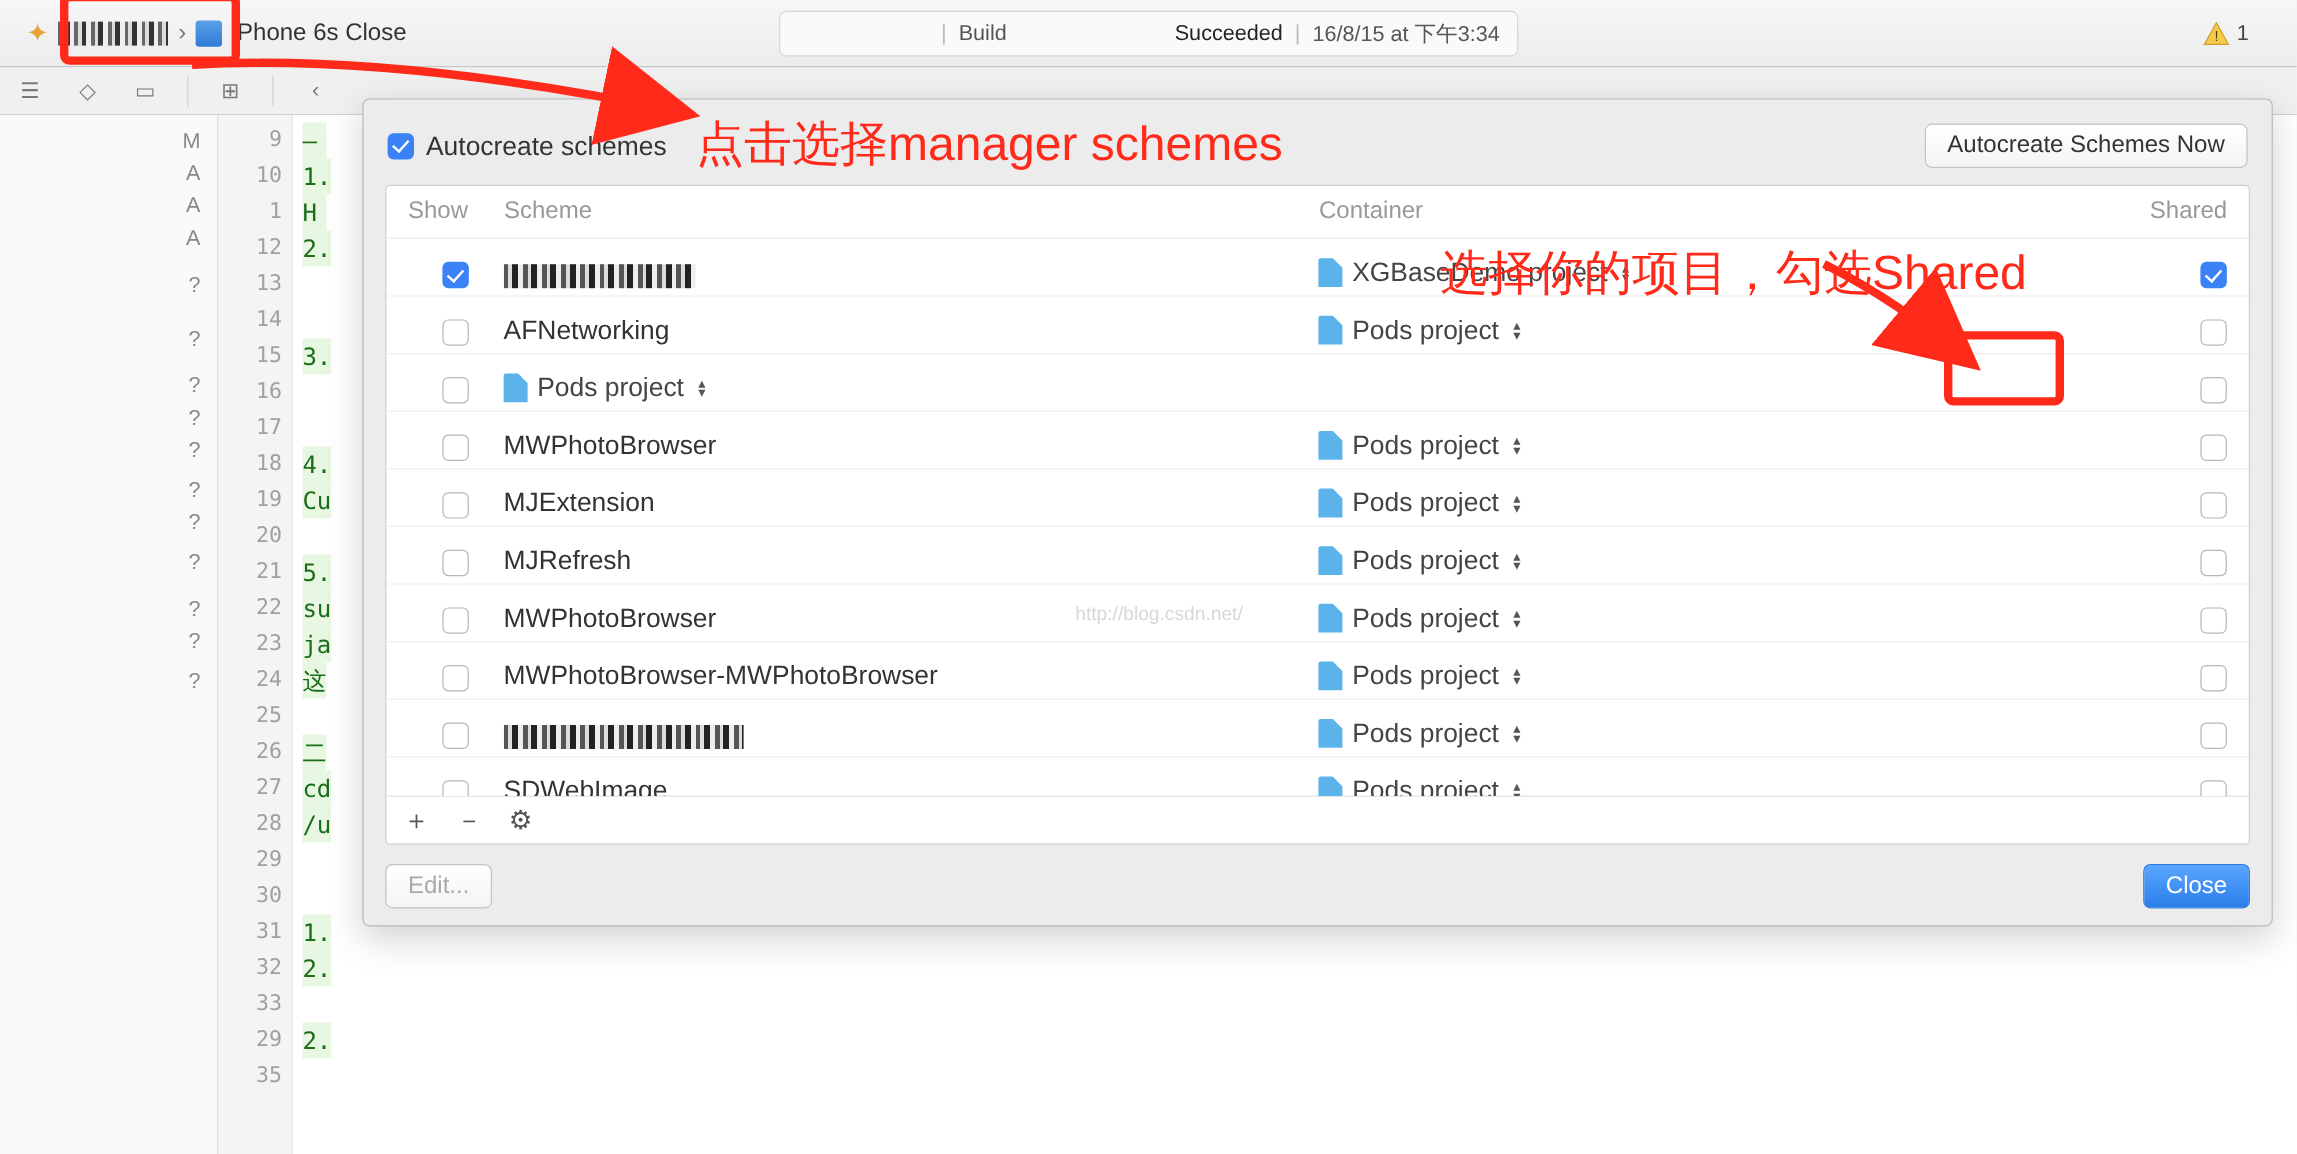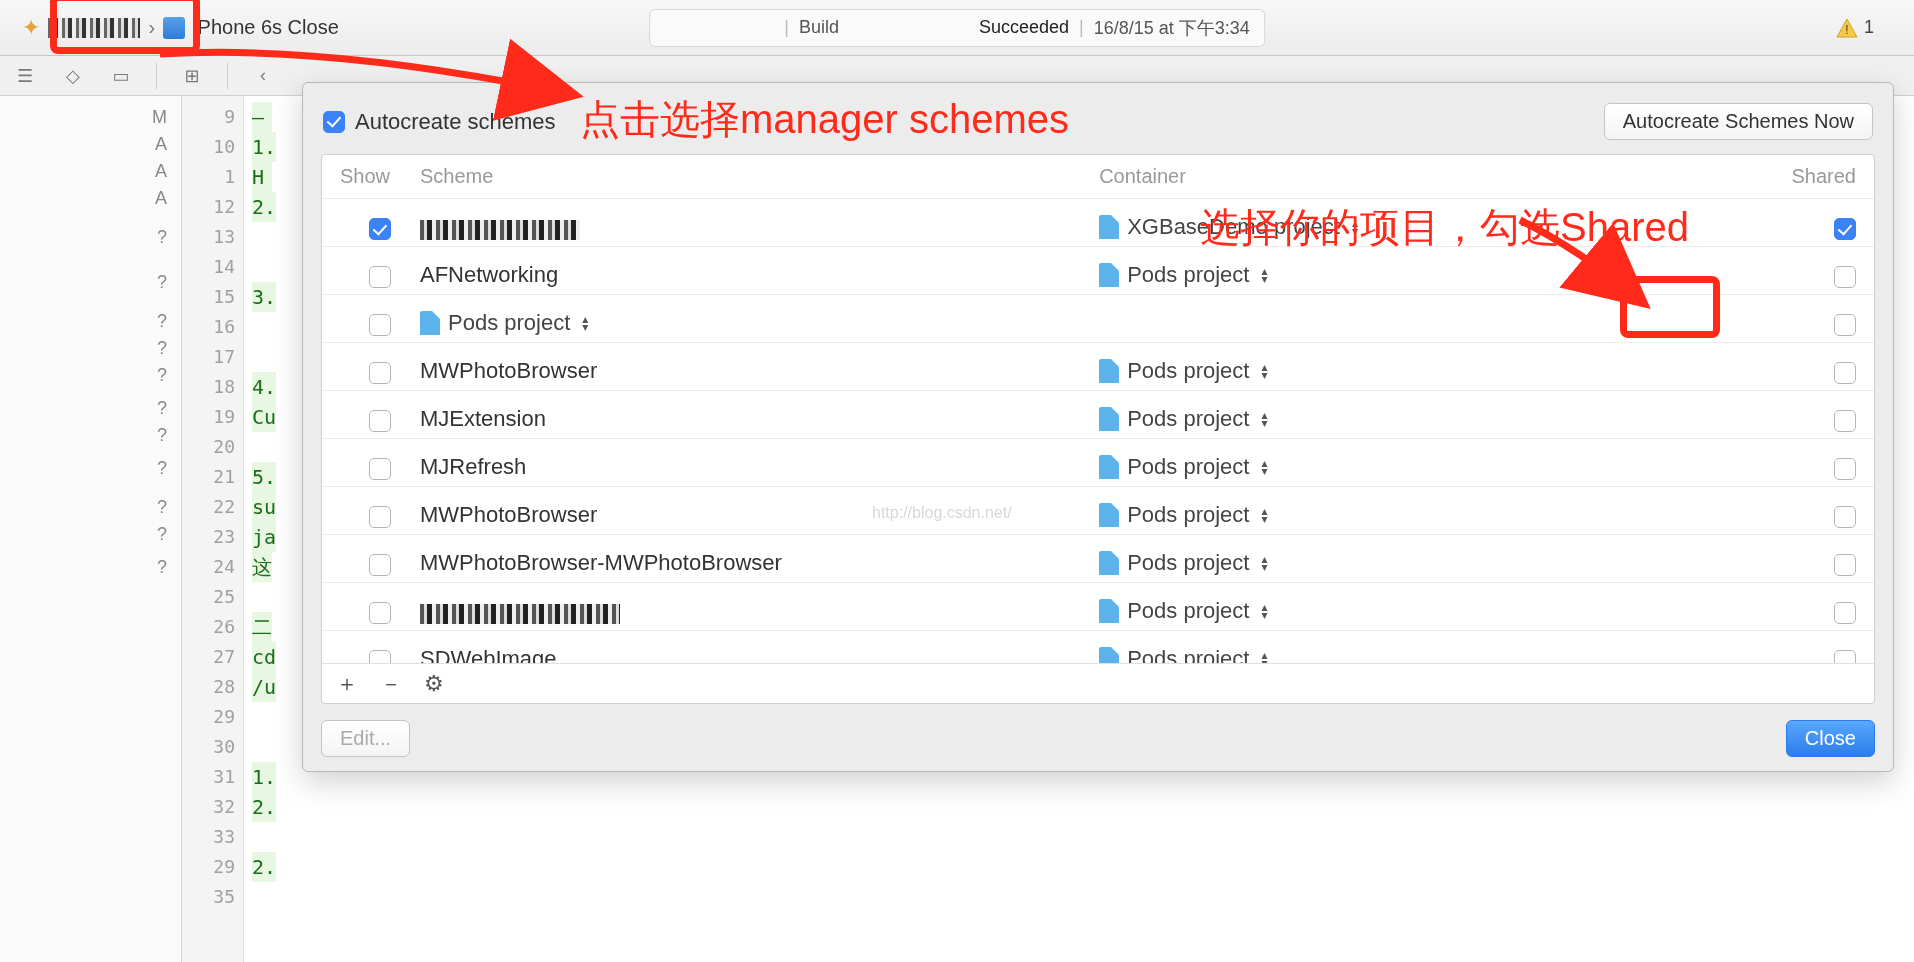--- a/index.html
+++ b/index.html
@@ -674,13 +674,13 @@
       <marker id="ah2" markerWidth="12" markerHeight="12" refX="10" refY="6" orient="auto">
         <path d="M0,0 L12,6 L0,12 Z" fill="#ff2a1a"></path>
       </marker>
     </defs>
   <path d="M30,10 Q90,40 150,90" stroke="#ff2a1a" stroke-width="7" fill="none" marker-end="url(#ah2)"></path>
 </svg>
 
 <div class="anno" style="left:580px;top:92px">点击选择manager schemes</div>
 <div class="anno" style="left:1200px;top:200px">选择你的项目，勾选Shared</div>
 
-<div class="watermark" style="left:872px;top:504px">http://blog.csdn.net/</div>
+<div class="watermark" style="left:896px;top:504px">http://blog.csdn.net/</div>
 
 </body></html>

